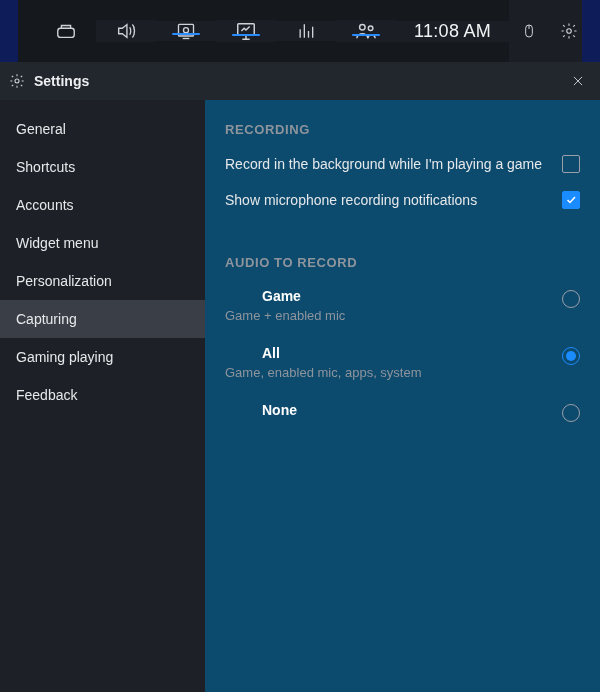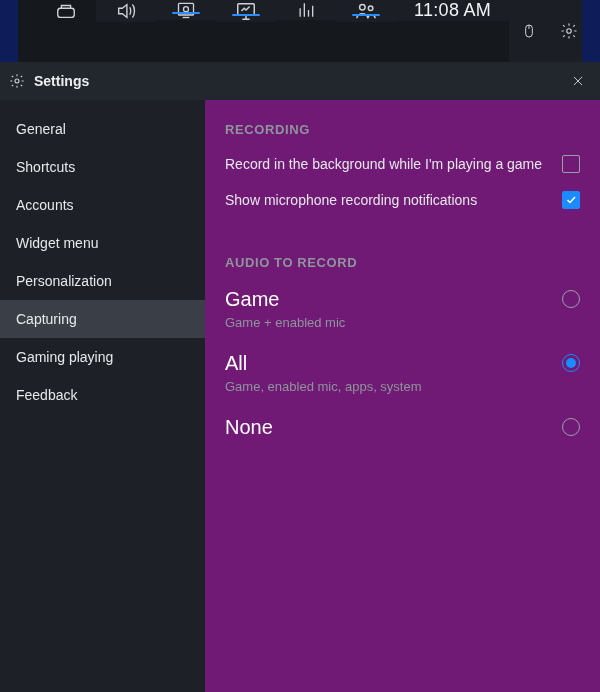--- a/index.html
+++ b/index.html
@@ -6,21 +6,21 @@
   html, body { width: 600px; height: 692px; overflow: hidden; }
   body {
     background: #1e232a;
     font-family: "Segoe UI", -apple-system, sans-serif;
     color: #e4e6e9;
     font-size: 14px;
   }
   .topbar {
     height: 62px;
     display: flex;
-    align-items: flex-start;
+    align-items: center;
     background: #15181d;
     position: relative;
   }
   .topbar::before {
     content: "";
     position: absolute;
     left: 0; top: 0; bottom: 0; width: 18px;
     background: #0e1d5a;
   }
   .topbar::after {
@@ -78,21 +78,21 @@
     text-align: right;
   }
   .panel-header .gear { width: 18px; display:flex; justify-content:center; color:#cfd3d8; }
   .panel-header .title { margin-left: 8px; font-weight: 600; color: #eceef0; font-size: 14px; }
   .panel-header .spacer { flex: 1; }
   .panel-header .close { width: 24px; height:24px; display:flex; align-items:center; justify-content:center; color:#cfd3d8; cursor:pointer; }
 
   .body {
     display: flex;
     height: calc(692px - 62px - 38px);
-    background: #701a75;
+    background: #0c4a6e;
   }
   .sidebar {
     width: 205px;
     background: #1d2127;
     padding-top: 10px;
   }
   .nav-item {
     height: 38px;
     display: flex; align-items: center;
     padding: 0 16px;
@@ -138,21 +138,21 @@
     border-color: #1a8cff;
     color: #fff;
   }
 
   .radio-row {
     display: flex;
     margin-bottom: 22px;
     cursor: pointer;
   }
   .radio-row .texts { flex: 1; }
-  .radio-row .rtitle { color: #fff; font-weight: 400; font-size: 20px; margin-bottom: 4px; }
+  .radio-row .rtitle { color: #fff; font-weight: 700; font-size: 14px; margin-bottom: 4px; margin-left: 37px; }
   .radio-row .rdesc  { color: #8e949c; font-size: 13px; }
   .radio {
     width: 18px; height: 18px;
     border: 1.5px solid #9aa0a8;
     border-radius: 50%;
     margin-top: 2px;
     display: flex; align-items:center; justify-content:center;
     flex-shrink: 0;
   }
   .radio .dot {

